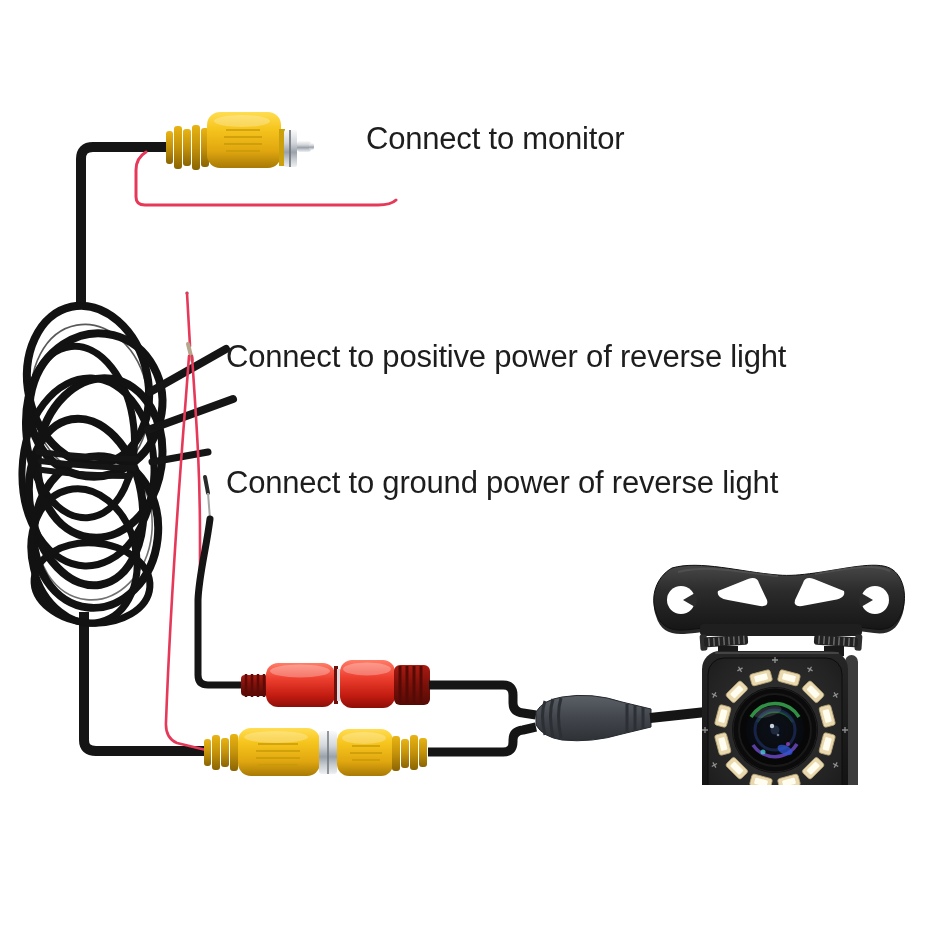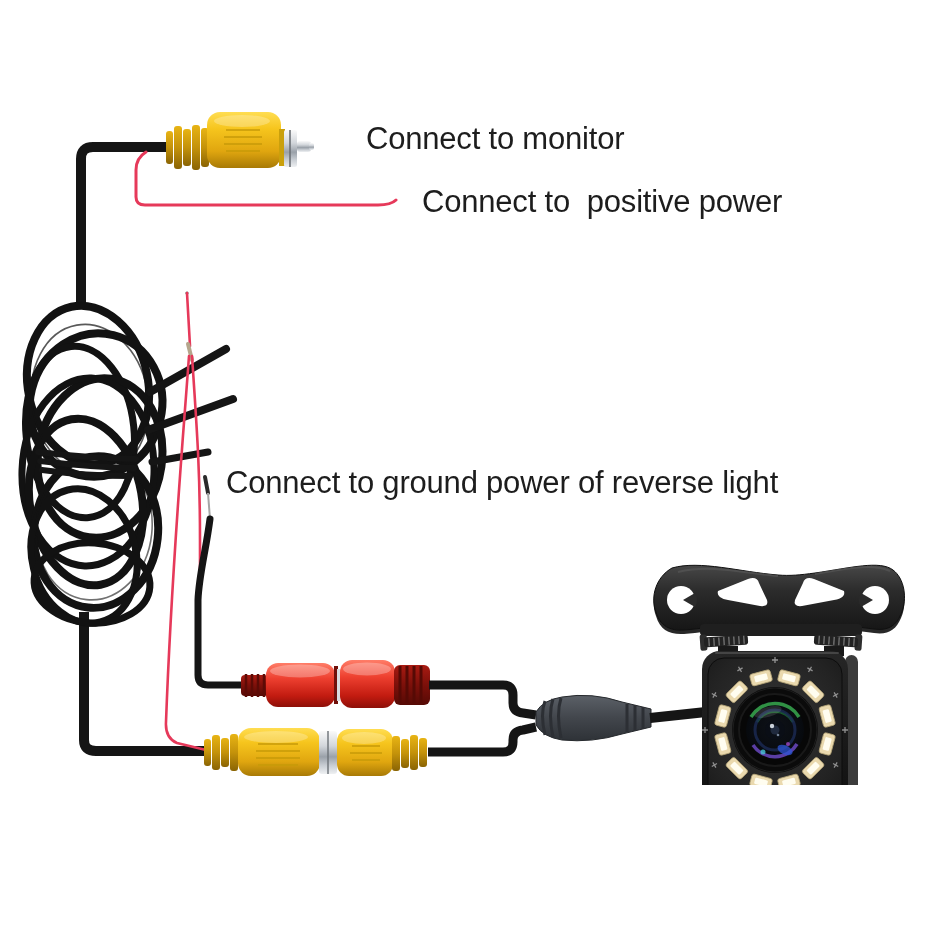--- a/index.html
+++ b/index.html
@@ -308,15 +308,15 @@
       <circle cx="775" cy="730" r="10" fill="#0a0e16"></circle>
       <circle cx="775" cy="730" r="4.5" fill="#202a3e"></circle>
       <circle cx="772" cy="726" r="2.2" fill="#d6dde6" opacity=".95"></circle>
       <circle cx="778" cy="735" r="1.3" fill="#8fa0b8" opacity=".8"></circle>
       <ellipse cx="768" cy="712" rx="14" ry="5" fill="#ffffff" opacity=".12" transform="rotate(-15 768 712)"></ellipse>
     </g>
   </g>
 </svg>
 
   <div class="label" style="left:366px;top:120px;">Connect to monitor</div>
-  <div class="label" style="left:422px;top:183px;">Connect to  positive power</div>
+  <div class="label" style="left:226px;top:338px;">Connect to positive power of reverse light</div>
   <div class="label" style="left:226px;top:464px;text-align:right;">Connect to ground power of reverse light</div>
 </div>
 
 </body></html>

